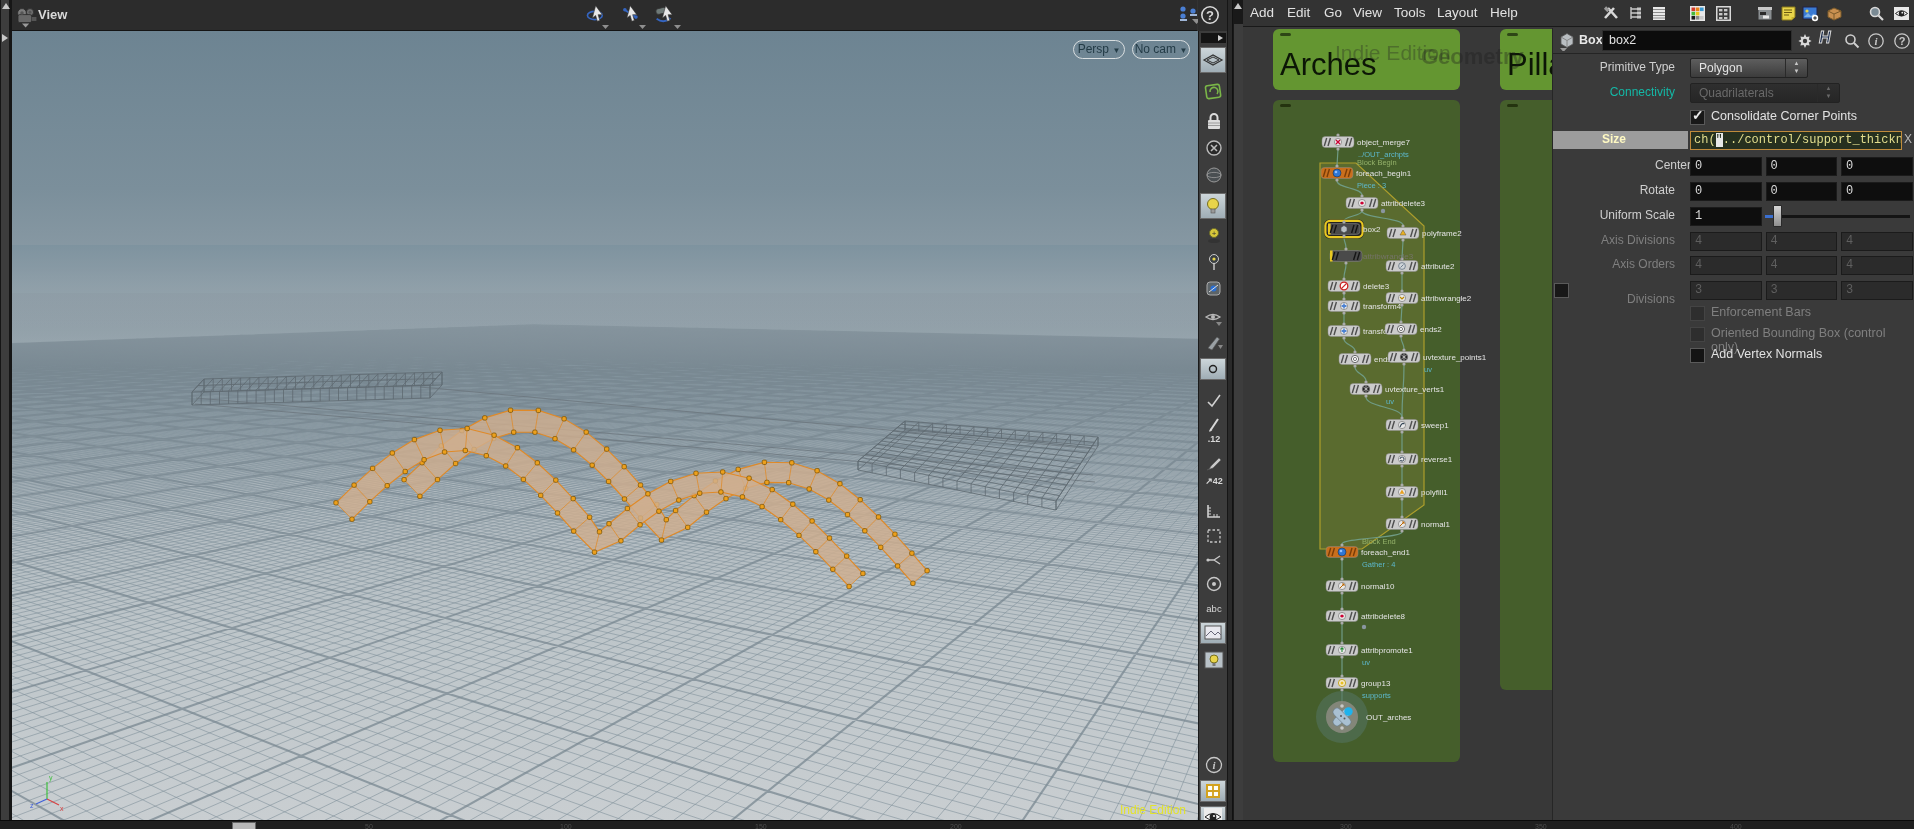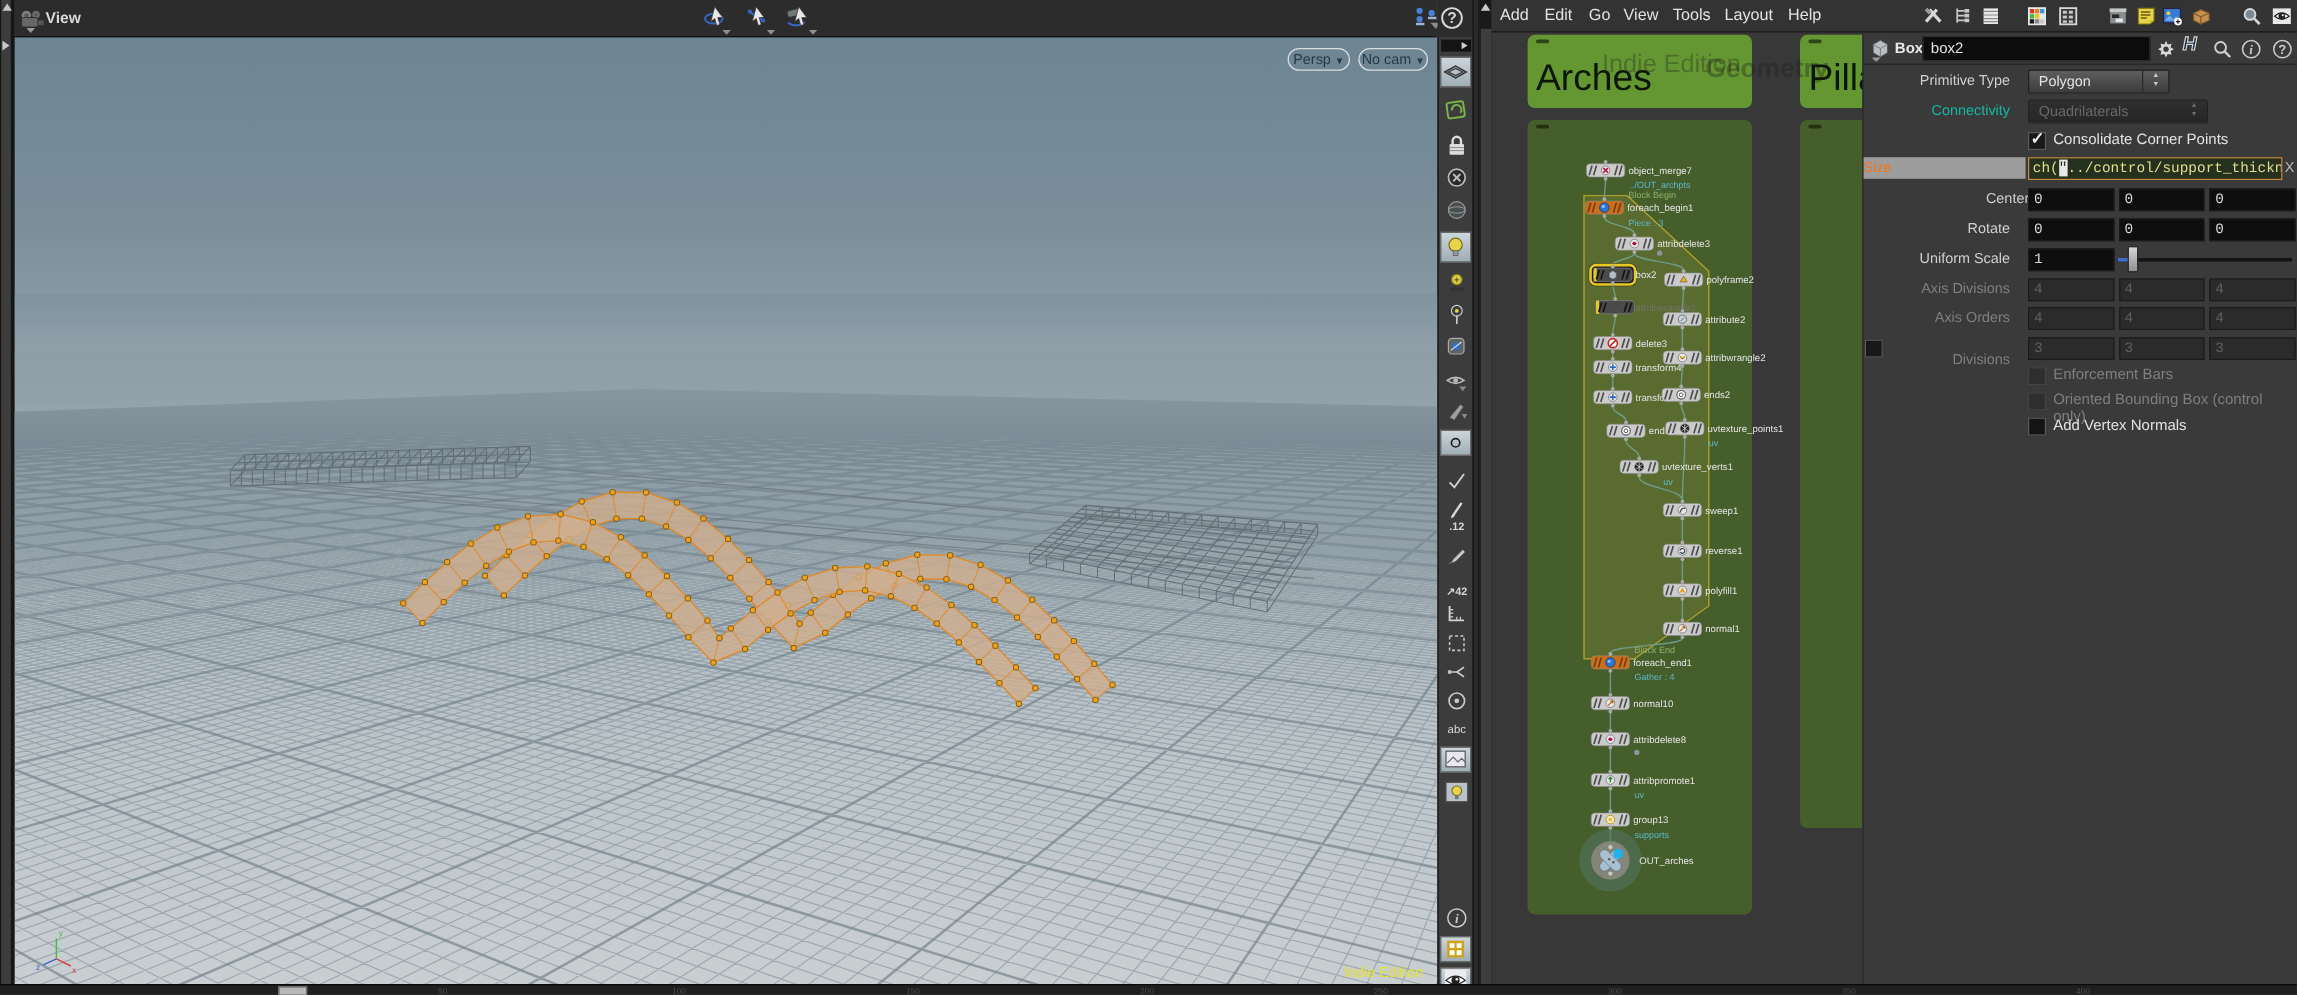--- a/index.html
+++ b/index.html
@@ -318,21 +318,21 @@
       </svg>
     </div>
 <div class="abs" style="left:4px;top:397px;width:22px;height:22px;display:flex;align-items:center;justify-content:center;">
       <span style="color:#d8d8d8;font-size:9px;font-weight:bold;">.12</span>
     </div>
 <div class="abs" style="left:4px;top:421px;width:22px;height:22px;display:flex;align-items:center;justify-content:center;">
       <svg width="20" height="20" viewBox="0 0 20 20">
         <path d="M3 17 q3 -1 4 -4 l8 -8 2 2 -8 8 q-3 1 -6 2z" fill="#c8c8c8" stroke="#555" stroke-width="0.6"></path>
       </svg>
     </div>
-<div class="abs" style="left:4px;top:445px;width:22px;height:22px;display:flex;align-items:flex-end;justify-content:center;">
+<div class="abs" style="left:4px;top:445px;width:22px;height:22px;display:flex;align-items:flex-start;justify-content:center;">
       <span style="color:#d8d8d8;font-size:9px;font-weight:bold;">↗42</span>
     </div>
 <div class="abs" style="left:4px;top:469px;width:22px;height:22px;display:flex;align-items:center;justify-content:center;">
       <svg width="20" height="20" viewBox="0 0 20 20">
         <path d="M4 4 L4 16 L16 16" stroke="#cfcfcf" stroke-width="1.6" fill="none"></path>
         <path d="M4 7 h3 M4 10 h3 M4 13 h3 M10 16 v-3 M13 16 v-3" stroke="#cfcfcf" stroke-width="1"></path>
       </svg>
     </div>
 <div class="abs" style="left:4px;top:494px;width:22px;height:22px;display:flex;align-items:center;justify-content:center;">
       <svg width="20" height="20" viewBox="0 0 20 20">
@@ -860,21 +860,21 @@
 <div class="abs" style="left:0;top:25px;width:362px;height:1px;background:#242424;"></div>
 <div class="abs" style="left:0;top:32px;width:122px;text-align:right;font-size:12px;color:#cfcfcf;">Primitive Type</div>
 <div class="abs" style="left:137px;top:30px;width:118px;height:20px;background:linear-gradient(#5e5e5e,#3c3c3c);border:1px solid #222;border-radius:2px;color:#e3e3e3;font-size:12px;padding:2px 8px;">Polygon<div class="abs" style="right:0;top:0;width:22px;height:18px;border-left:1px solid #2a2a2a;text-align:center;color:#c8c8c8;font-size:6px;line-height:8px;">▲<br>▼</div></div>
 <div class="abs" style="left:0;top:57px;width:122px;text-align:right;font-size:12px;color:#14b8a6;">Connectivity</div>
 <div class="abs" style="left:137px;top:55px;width:150px;height:20px;background:linear-gradient(#2f2f2f,#262626);border:1px solid #222;border-radius:2px;color:#6a6a6a;font-size:12px;padding:2px 8px;">Quadrilaterals<div class="abs" style="right:0;top:0;width:22px;height:18px;border-left:1px solid #2a2a2a;text-align:center;color:#6a6a6a;font-size:6px;line-height:8px;">▲<br>▼</div></div>
 <div class="abs" style="left:137px;top:81.5px;width:15px;height:15px;background:#181818;border:1px solid #5a5a5a;">
       <span style="position:absolute;left:1px;top:-4px;color:#e8e8e8;font-size:14px;font-weight:bold;">✓</span>
     </div>
 <div class="abs" style="left:158px;top:81px;font-size:12.5px;color:#e2e2e2;">Consolidate Corner Points</div>
 <div class="abs" style="left:0px;top:103px;width:135px;height:18px;background:#9c9c9c;"></div>
-<div class="abs" style="left:0;top:104px;width:122px;text-align:left;font-size:12px;color:#f97316;">Size</div>
+<div class="abs" style="left:0;top:104px;width:122px;text-align:center;font-size:12px;color:#fef9c3;font-weight:bold;">Size</div>
 <div class="abs" style="left:137px;top:102.5px;width:212px;height:19px;background:#26301f;border:1.4px solid #c08b3c;color:#e3de8e;font-size:12px;font-family:'Liberation Mono',monospace;padding:1.5px 3px;white-space:nowrap;overflow:hidden;">ch(<span style="background:#e8e8e8;color:#26301f">"</span>../control/support_thickn</div>
 <div class="abs" style="left:351px;top:104px;color:#b8b8b8;font-size:12px;">X</div>
 <div class="abs" style="left:16px;top:130px;width:122px;text-align:right;font-size:12px;color:#cfcfcf;">Center</div>
 <div class="abs" style="left:137px;top:128.5px;width:71.5px;height:19px;background:#0e0e0e;border:1px solid #1b1b1b;color:#dadada;font-size:12px;font-family:'Liberation Mono',monospace;padding:1px 4px;">0</div>
 <div class="abs" style="left:212.5px;top:128.5px;width:71.5px;height:19px;background:#0e0e0e;border:1px solid #1b1b1b;color:#dadada;font-size:12px;font-family:'Liberation Mono',monospace;padding:1px 4px;">0</div>
 <div class="abs" style="left:288px;top:128.5px;width:71.5px;height:19px;background:#0e0e0e;border:1px solid #1b1b1b;color:#dadada;font-size:12px;font-family:'Liberation Mono',monospace;padding:1px 4px;">0</div>
 <div class="abs" style="left:0;top:155px;width:122px;text-align:right;font-size:12px;color:#cfcfcf;">Rotate</div>
 <div class="abs" style="left:137px;top:153.5px;width:71.5px;height:19px;background:#0e0e0e;border:1px solid #1b1b1b;color:#dadada;font-size:12px;font-family:'Liberation Mono',monospace;padding:1px 4px;">0</div>
 <div class="abs" style="left:212.5px;top:153.5px;width:71.5px;height:19px;background:#0e0e0e;border:1px solid #1b1b1b;color:#dadada;font-size:12px;font-family:'Liberation Mono',monospace;padding:1px 4px;">0</div>
 <div class="abs" style="left:288px;top:153.5px;width:71.5px;height:19px;background:#0e0e0e;border:1px solid #1b1b1b;color:#dadada;font-size:12px;font-family:'Liberation Mono',monospace;padding:1px 4px;">0</div>

